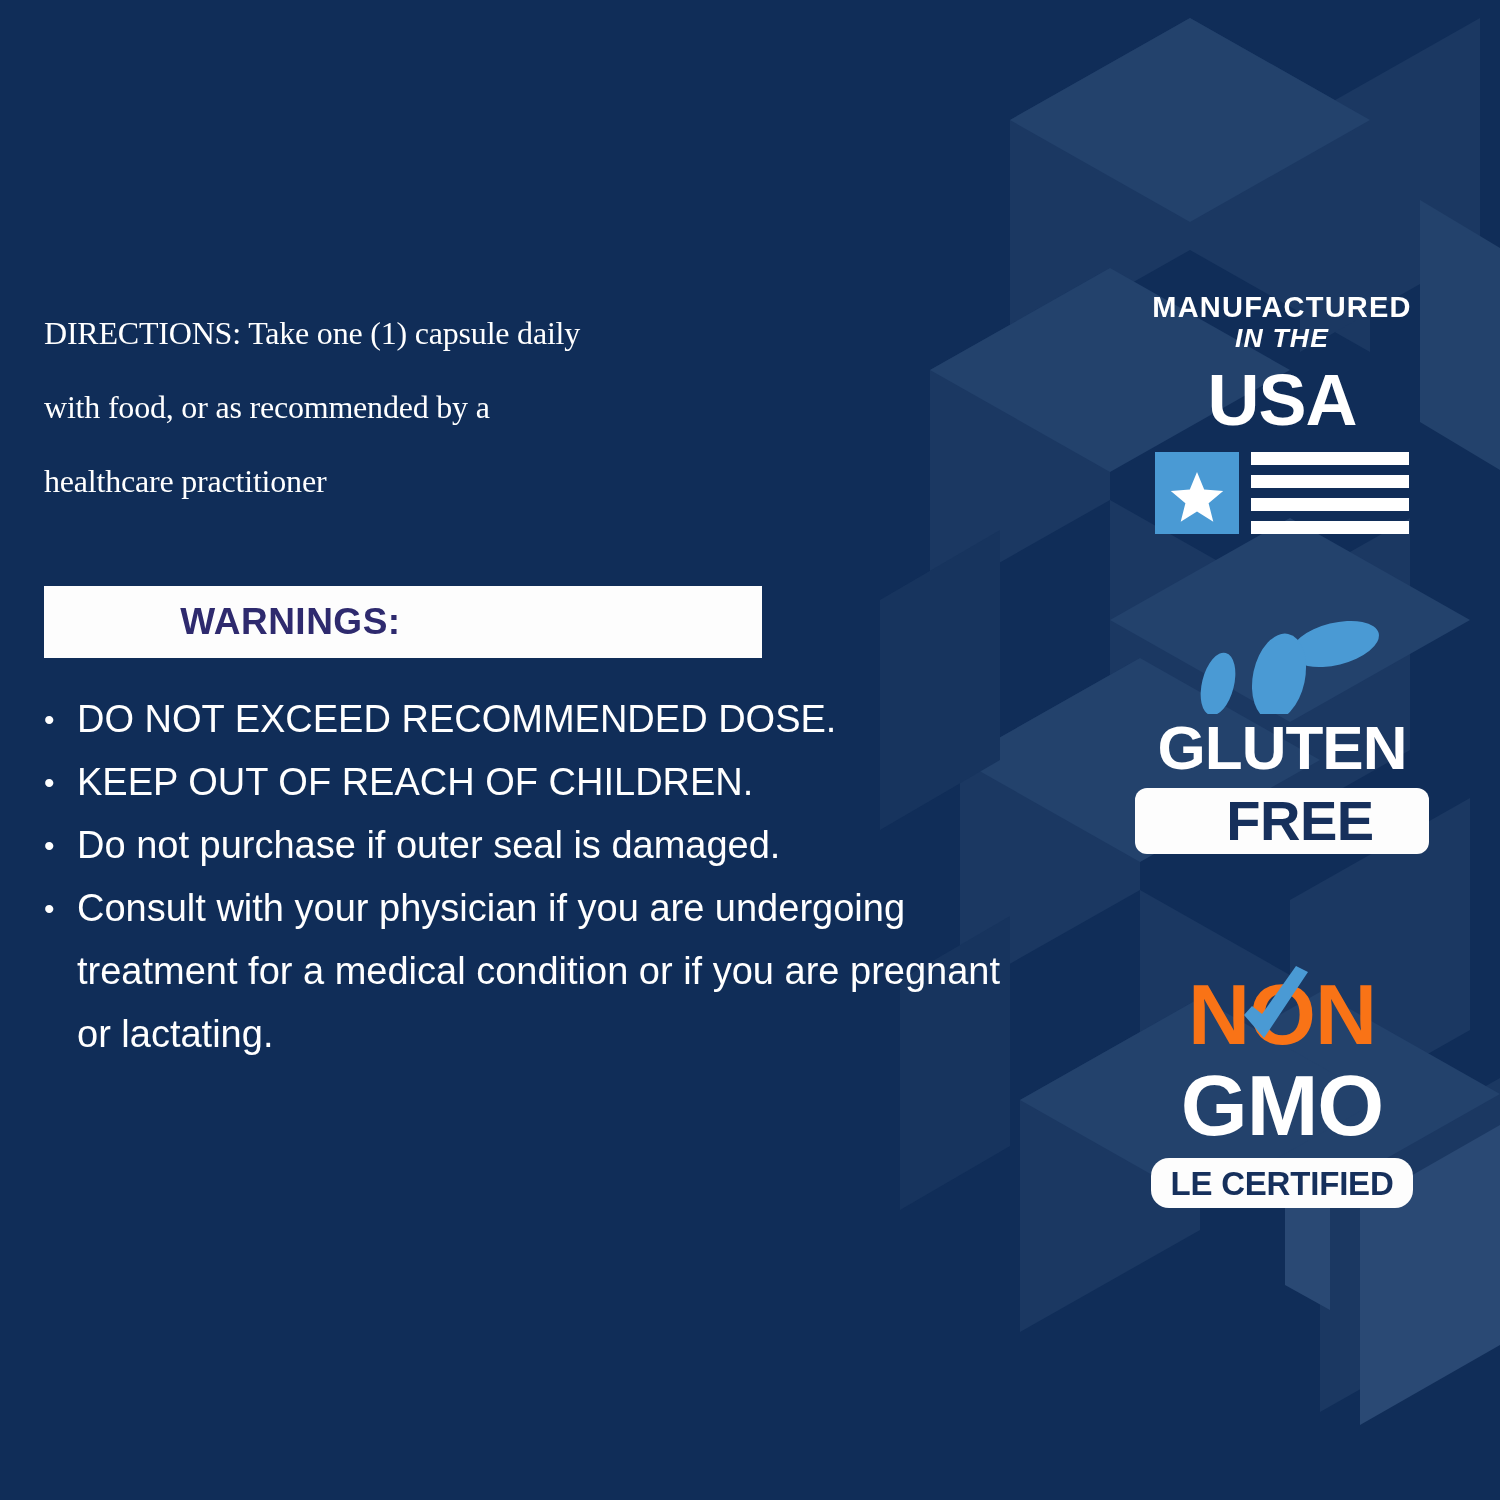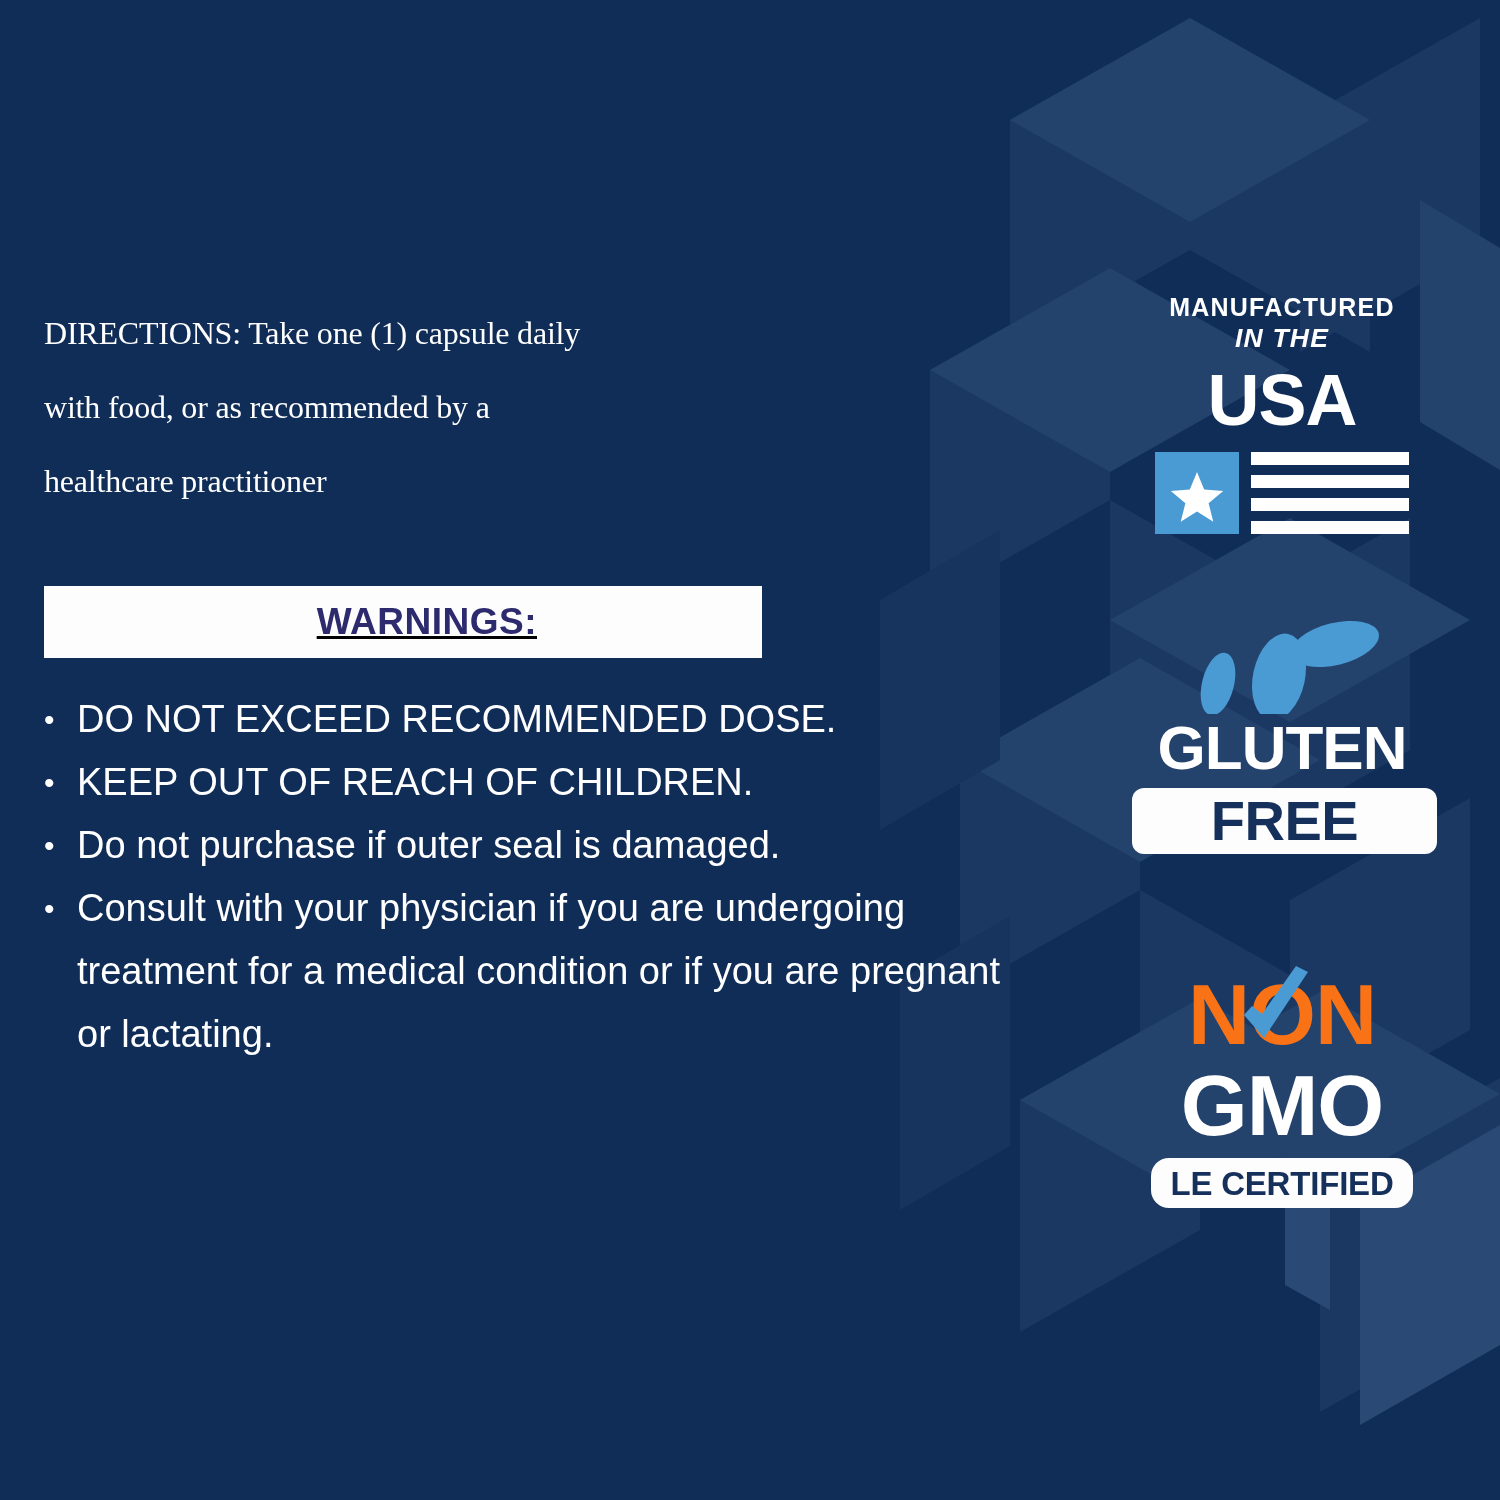--- a/index.html
+++ b/index.html
@@ -54,23 +54,22 @@
   }
 
   
   #warnings-box {
     margin-top: 68px;
     width: 718px;
     height: 72px;
     background: #fdfdfd;
     display: flex;
     align-items: center;
-    justify-content: flex-end;
+    justify-content: center;
     box-sizing: border-box;
-    text-decoration: underline;
   }
   #warnings-heading {
     color: #2e2a6e;
     font-size: 37px;
     font-weight: bold;
     letter-spacing: 0.5px;
     margin-right: 225px;
   }
 
   #warnings-list {
@@ -106,21 +105,21 @@
   .badge { position: relative; }
 
   
   #badge-usa { height: 270px; }
   .usa-top-line {
     color: #ffffff;
     font-weight: bold;
     text-align: center;
     letter-spacing: 1.2px;
   }
-  #usa-manufactured { font-size: 25px; line-height: 30px; }
+  #usa-manufactured { font-size: 29px; line-height: 30px; }
   #usa-in-the { font-size: 26.5px; line-height: 32px; font-style: italic; }
   #usa-word {
     color: #ffffff;
     font-size: 72px;
     line-height: 92px;
     font-weight: bold;
     text-align: center;
     letter-spacing: -1px;
   }
   #usa-flag {
@@ -141,27 +140,28 @@
   #gluten-word {
     color: #ffffff;
     font-size: 62px;
     line-height: 68px;
     font-weight: bold;
     text-align: center;
     letter-spacing: -1px;
   }
   #gluten-free-box {
     margin: 6px auto 3px auto;
-    width: 305px;
+    width: 258px;
     height: 66px;
     background: #fdfdfd;
     border-radius: 12px;
     display: flex;
     align-items: center;
     justify-content: center;
+    padding-left: 36px;
   }
   #gluten-free-word {
     color: #16305c;
     font-size: 56px;
     font-weight: bold;
     letter-spacing: -0.5px;
     line-height: 56px;
   }
 
   

